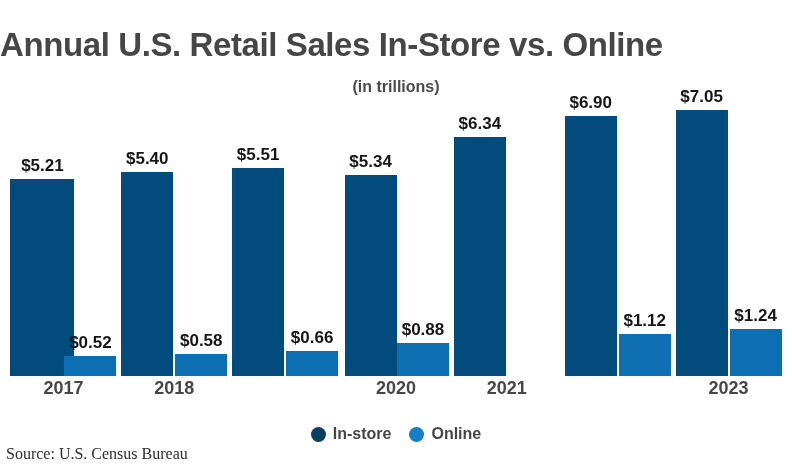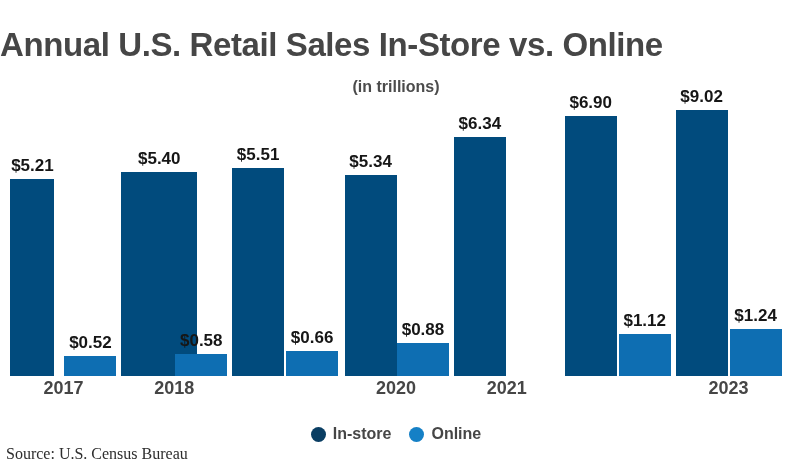--- a/index.html
+++ b/index.html
@@ -147,31 +147,31 @@
 <body>
 
 <div id="chart-root">
 
   <div class="title">Annual U.S. Retail Sales In-Store vs. Online</div>
 
   <div class="subtitle">(in trillions)</div>
 
   <div class="plot" id="plot-area">
       <div class="group" style="left: 0px; width: 110.857px;">
-        <div class="bar-wrap" style="left: 2.42857px; width: 44px; height: 266px;">
+        <div class="bar-wrap" style="left: 2.42857px; width: 64px; height: 266px;">
           <div class="bar instore" style="height: 196.576px; background: rgb(1, 75, 125);"></div>
           <div class="bar-label" style="bottom: 201.576px;">$5.21</div>
         </div>
         <div class="bar-wrap" style="left: 56.4286px; width: 52px; height: 266px;">
           <div class="bar online" style="height: 19.6199px; background: rgb(14, 110, 178);"></div>
           <div class="bar-label" style="bottom: 24.6199px;">$0.52</div>
         </div>
       </div>
       <div class="group" style="left: 110.857px; width: 110.857px;">
-        <div class="bar-wrap" style="left: 2.42857px; width: 52px; height: 266px; padding-left: 24px;">
+        <div class="bar-wrap" style="left: 2.42857px; width: 52px; height: 266px;">
           <div class="bar instore" style="height: 203.745px; background: rgb(1, 75, 125);"></div>
           <div class="bar-label" style="bottom: 208.745px;">$5.40</div>
         </div>
         <div class="bar-wrap" style="left: 56.4286px; width: 52px; height: 266px;">
           <div class="bar online" style="height: 21.8837px; background: rgb(14, 110, 178);"></div>
           <div class="bar-label" style="bottom: 26.8837px;">$0.58</div>
         </div>
       </div>
       <div class="group" style="left: 221.714px; width: 110.857px;">
         <div class="bar-wrap" style="left: 2.42857px; width: 52px; height: 266px;">
@@ -205,21 +205,21 @@
           <div class="bar-label" style="bottom: 265.34px;">$6.90</div>
         </div>
         <div class="bar-wrap" style="left: 56.4286px; width: 52px; height: 266px;">
           <div class="bar online" style="height: 42.2582px; background: rgb(14, 110, 178);"></div>
           <div class="bar-label" style="bottom: 47.2582px;">$1.12</div>
         </div>
       </div>
       <div class="group" style="left: 665.143px; width: 110.857px;">
         <div class="bar-wrap" style="left: 2.42857px; width: 52px; height: 266px;">
           <div class="bar instore" style="height: 266px; background: rgb(1, 75, 125);"></div>
-          <div class="bar-label" style="bottom: 271px;">$9.02</div>
+          <div class="bar-label" style="bottom: 271px;">$7.05</div>
         </div>
         <div class="bar-wrap" style="left: 56.4286px; width: 52px; height: 266px;">
           <div class="bar online" style="height: 46.7858px; background: rgb(14, 110, 178);"></div>
           <div class="bar-label" style="bottom: 51.7858px;">$1.24</div>
         </div>
       </div>
     </div>
 
   <div class="axis" id="axis-area">
       <div class="year" style="left: 0px; width: 110.857px;">2017</div>

